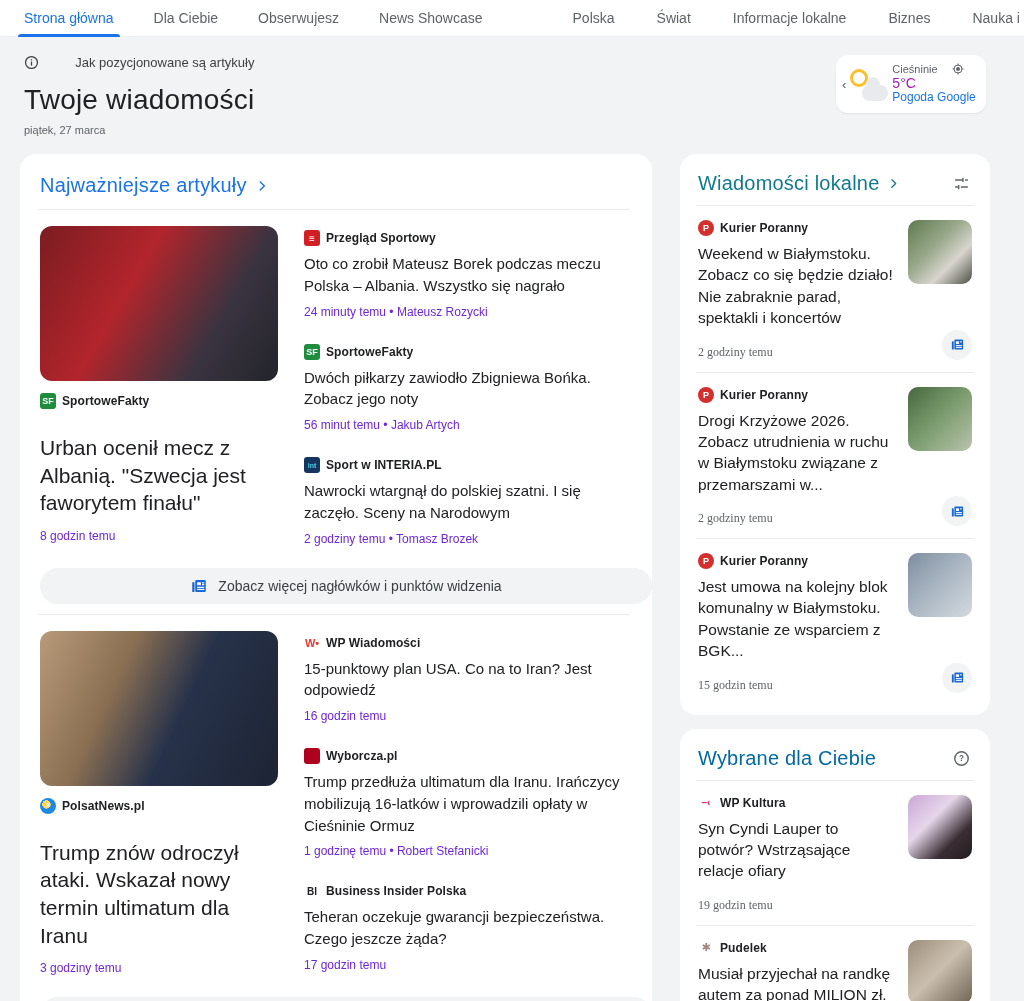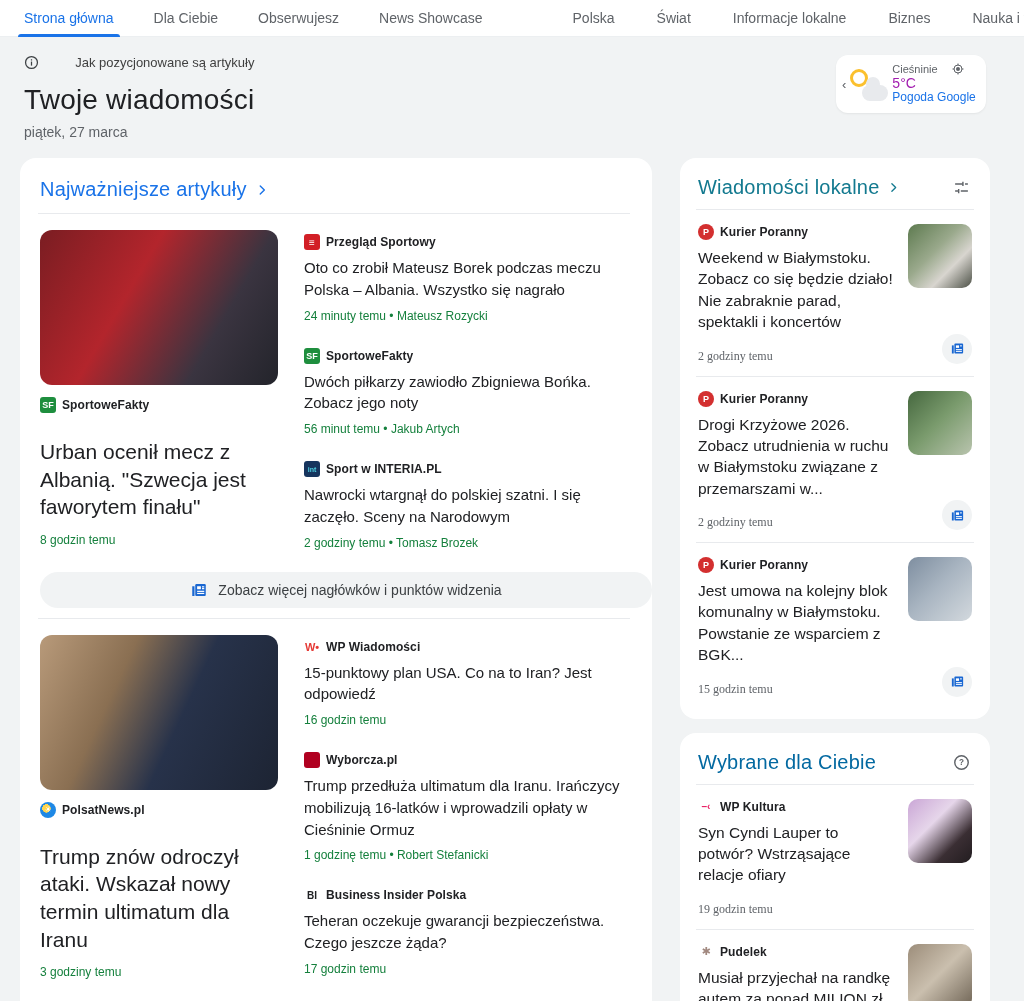--- a/index.html
+++ b/index.html
@@ -17,21 +17,21 @@
   .tab.active::after { content:""; position:absolute; left:-6px; right:-6px; bottom:0;
     height:3px; background:#1a73e8; border-radius:3px 3px 0 0; }
   .nav-divider { width:1px; height:22px; background:#dadce0; margin-left:44px; }
 
   
   .page { background:#f1f3f4; min-height:964px; padding:14px 34px 0 20px; }
 
   .page-header { display:flex; justify-content:space-between; align-items:flex-start; padding:4px 4px 0 4px; }
   .info-row { display:flex; align-items:center; gap:7px; font-size:13px; font-weight:500; color:#404040; cursor:pointer;justify-content:space-between; }
   .page-title { font-size:28px; font-weight:400; color:#202124; margin-top:14px; letter-spacing:.2px; }
-  .page-date { font-size:14px; color:#5f6368; margin-top:8px; }
+  .page-date { font-size:11px; color:#5f6368; margin-top:8px; }
 
   .weather-card { background:#fff; border-radius:12px; width:150px; height:58px;
     display:flex; align-items:center; padding:0 8px 0 4px; box-shadow:0 1px 2px rgba(60,64,67,.08); }
   .weather-chevron { color:#5f6368; font-size:13px; padding:0 2px; cursor:pointer; }
   .weather-icon { position:relative; width:40px; height:34px; flex:0 0 auto; }
   .weather-sun { position:absolute; left:2px; top:2px; width:18px; height:18px; border-radius:50%;
     border:3px solid #fbc02d; background:#fff; }
   .weather-cloud { position:absolute; right:0; bottom:0; width:26px; height:16px; border-radius:10px; background:#e8eaed; }
   .weather-cloud::before { content:""; position:absolute; left:4px; top:-8px; width:14px; height:14px; border-radius:50%; background:#e8eaed; }
   .weather-col { margin-left:4px; line-height:1.15; }
@@ -55,21 +55,21 @@
 
   
   .cluster { display:flex; gap:26px; padding:16px 0 6px 2px; }
   .lead { width:238px; flex:0 0 auto; }
   .lead-img { width:238px; height:155px; border-radius:12px; }
   .src-row { display:flex; align-items:center; gap:6px; margin-top:12px; }
   .src-logo { width:16px; height:16px; border-radius:3px; display:inline-flex; align-items:center;
     justify-content:center; font-size:9px; font-weight:700; flex:0 0 auto; overflow:hidden; }
   .src-name { font-size:12px; font-weight:700; color:#202124; letter-spacing:.1px; }
   .lead-headline { font-size:21px; line-height:1.32; font-weight:400; margin-top:25px; cursor:pointer; }
-  .time { font-size:12px; color:#15803d; margin-top:12px; }
+  .time { font-size:12px; color:#6d28d9; margin-top:12px; }
 
   .sub-col { flex:1; display:flex; flex-direction:column; gap:25px; padding-top:4px; }
   .sub-item .src-row { margin-top:0; }
   .sub-headline { font-size:15px; line-height:1.45; margin-top:7px; cursor:pointer; }
   .sub-item .time { margin-top:8px; }
 
   .more-btn { margin:16px 0 6px 2px; height:36px; background:#f1f3f4; border:none; border-radius:18px;
     width:612px; display:flex; align-items:center; justify-content:center; gap:10px;
     font-size:14px; color:#3c4043; font-weight:500; cursor:pointer; font-family:inherit; }
   .cluster-divider { border-top:1px solid #e8eaed; margin:10px 0 0 0; }

